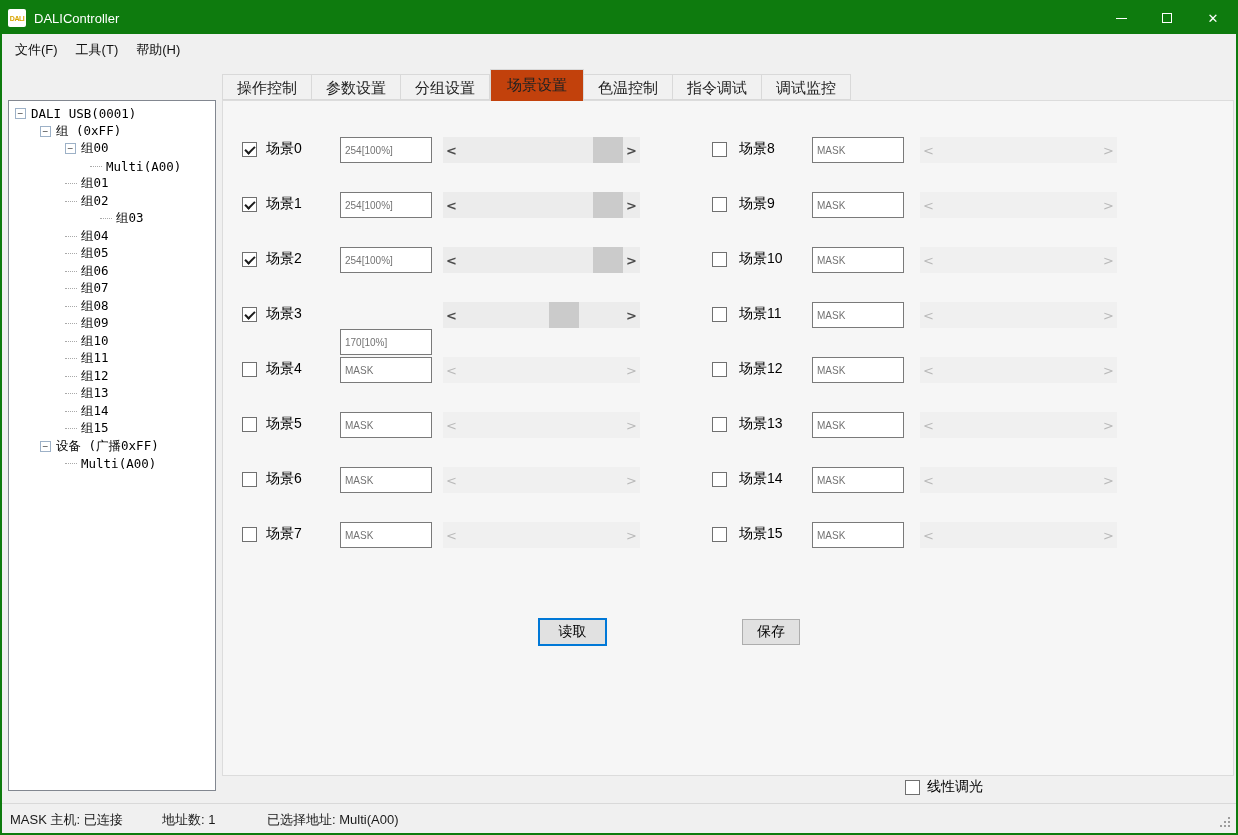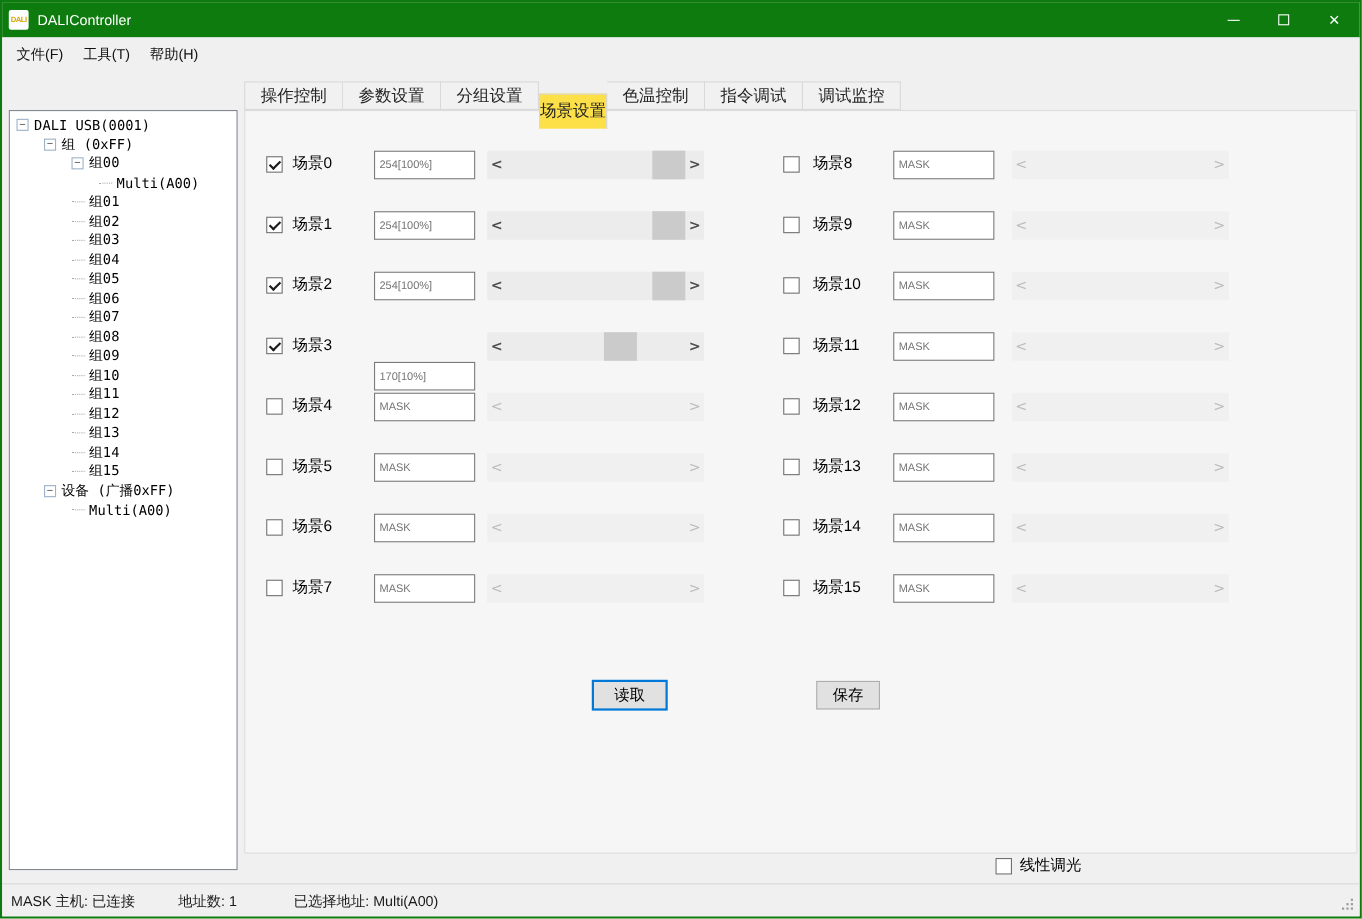--- a/index.html
+++ b/index.html
@@ -32,22 +32,22 @@
   .tree-row{height:17.5px;display:flex;align-items:center;white-space:nowrap;}
   .expander{width:11px;height:11px;border:1px solid #9db1c7;background:#fff;color:#444;flex:0 0 auto;
     font-size:10px;line-height:9px;text-align:center;margin-right:5px;font-family:"Liberation Sans",sans-serif;}
   .tree-dash{width:12px;border-top:1px dotted #a9a9a9;margin-right:4px;flex:0 0 auto;}
   .tree-label{color:#000;}
   
   .tab-strip{position:absolute;left:220px;top:4px;height:30px;display:flex;align-items:flex-end;z-index:3;}
   .tab{height:26px;line-height:25px;padding:0 14px;background:#f1f1f1;border:1px solid #d9d9d9;border-left:none;
     font-size:15px;color:#222;}
   .tab:first-child{border-left:1px solid #d9d9d9;}
-  .tab.active{height:32px;line-height:30px;background:#fde047;padding:0 0;border:1px solid #d9d9d9;border-bottom:none;
-    position:relative;top:17px;z-index:4;}
+  .tab.active{height:32px;line-height:30px;background:#c2410c;padding:0 16px;border:1px solid #d9d9d9;border-bottom:none;
+    position:relative;top:1px;z-index:4;}
   
   .tab-panel{position:absolute;left:220px;top:34px;width:1012px;height:676px;background:var(--panel);border:1px solid var(--panel-br);z-index:1;}
   
   .scene-row{position:absolute;left:0;right:0;height:26px;}
   .cb{position:absolute;width:15px;height:15px;border:1px solid #707070;background:#fff;top:5px;}
   .cb.checked::after{content:"";position:absolute;left:2px;top:3px;width:8px;height:4px;
     border-left:2px solid #1c1c1c;border-bottom:2px solid #1c1c1c;transform:rotate(-45deg);}
   .scene-label{position:absolute;top:3px;font-size:14px;color:#000;white-space:nowrap;}
   .scene-field{position:absolute;top:0;width:92px;height:26px;border:1px solid var(--field-br);background:#fff;
     font-family:"Liberation Sans",sans-serif;font-size:10px;padding:0 4px;color:#737373;}
@@ -118,21 +118,21 @@
           <span class="tree-label">Multi(A00)</span>
         </div>
         <div class="tree-row" style="padding-left: 56px;">
           <span class="tree-dash"></span>
           <span class="tree-label">组01</span>
         </div>
         <div class="tree-row" style="padding-left: 56px;">
           <span class="tree-dash"></span>
           <span class="tree-label">组02</span>
         </div>
-        <div class="tree-row" style="padding-left: 56px;">
+        <div class="tree-row" style="padding-left: 56px; margin-left: 35px;">
           <span class="tree-dash"></span>
           <span class="tree-label">组03</span>
         </div>
         <div class="tree-row" style="padding-left: 56px;">
           <span class="tree-dash"></span>
           <span class="tree-label">组04</span>
         </div>
         <div class="tree-row" style="padding-left: 56px;">
           <span class="tree-dash"></span>
           <span class="tree-label">组05</span>

